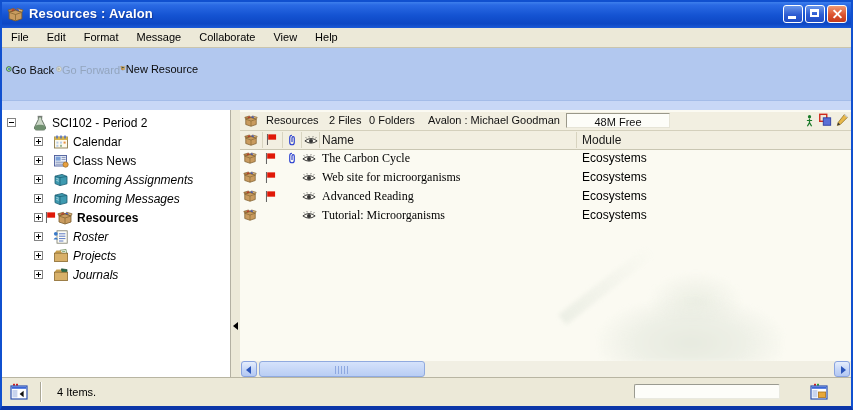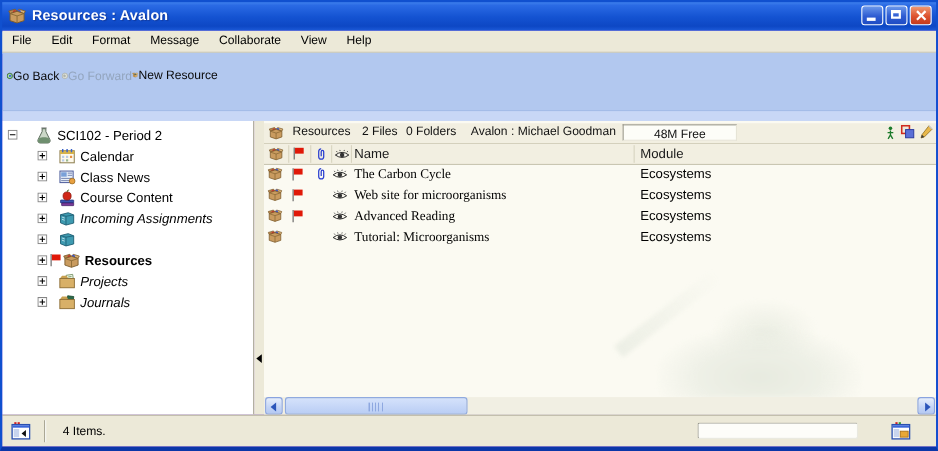--- a/index.html
+++ b/index.html
@@ -315,57 +315,58 @@
     </div>
     <div class="trow">
       <svg class="i9">
           <use href="#s-plus"></use>
         </svg>
       <svg class="icon16">
           <use href="#s-news"></use>
         </svg>
       <span class="tlabel">Class News</span>
     </div>
-    <div class="trow">
-      <svg class="i9">
-          <use href="#s-plus"></use>
-        </svg>
-      <svg class="icon16">
-          <use href="#s-content"></use>
-        </svg>
-      <span class="tlabel">Course Content</span>
-    </div>
     <div class="trow ti-italic">
       <svg class="i9">
           <use href="#s-plus"></use>
         </svg>
       <svg class="icon16">
           <use href="#s-notebook"></use>
         </svg>
       <span class="tlabel">Incoming Assignments</span>
     </div>
     <div class="trow ti-italic">
       <svg class="i9">
           <use href="#s-plus"></use>
         </svg>
       <svg class="icon16">
           <use href="#s-notebook"></use>
         </svg>
+      <span class="tlabel">Incoming Messages</span>
     </div>
     <div class="trow ti-bold flagged">
       <svg class="i9">
           <use href="#s-plus"></use>
         </svg>
       <svg class="tflag">
           <use href="#s-flag"></use>
         </svg>
       <svg class="icon16">
           <use href="#s-box"></use>
         </svg>
       <span class="tlabel">Resources</span>
+    </div>
+    <div class="trow ti-italic">
+      <svg class="i9">
+          <use href="#s-plus"></use>
+        </svg>
+      <svg class="icon16">
+          <use href="#s-roster"></use>
+        </svg>
+      <span class="tlabel">Roster</span>
     </div>
     <div class="trow ti-italic">
       <svg class="i9">
           <use href="#s-plus"></use>
         </svg>
       <svg class="icon16">
           <use href="#s-folderproj"></use>
         </svg>
       <span class="tlabel">Projects</span>
     </div>

